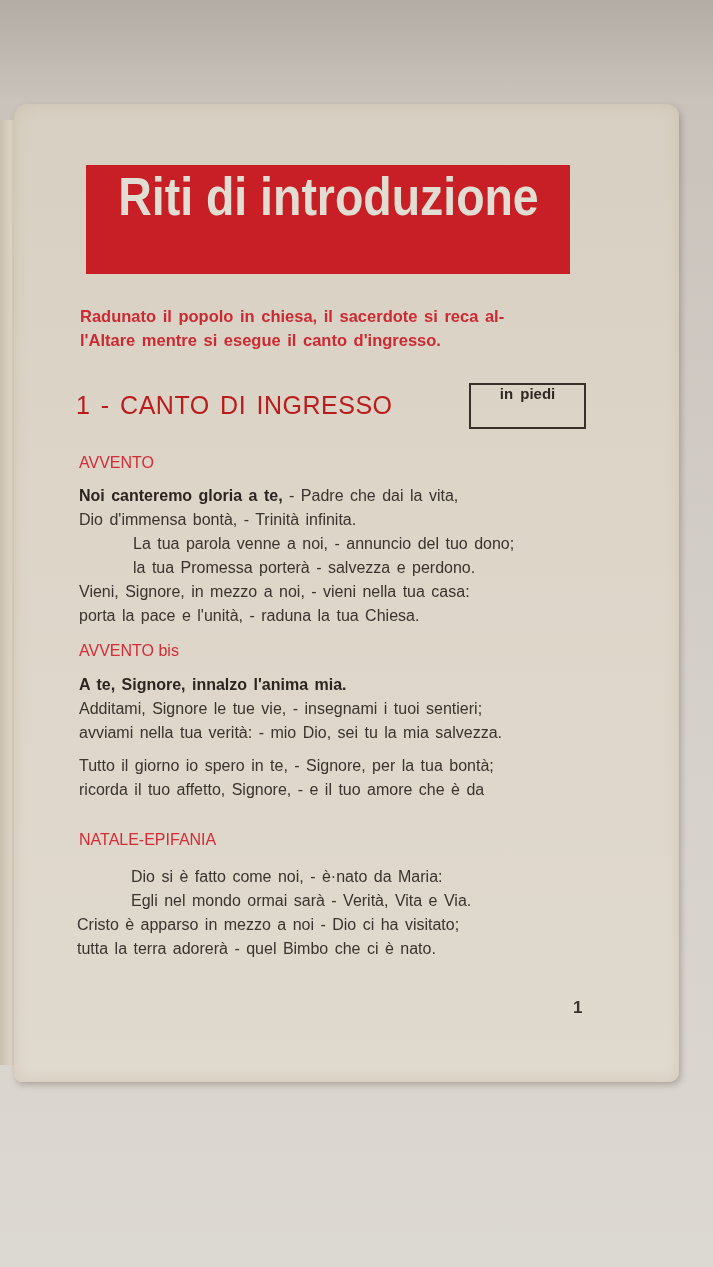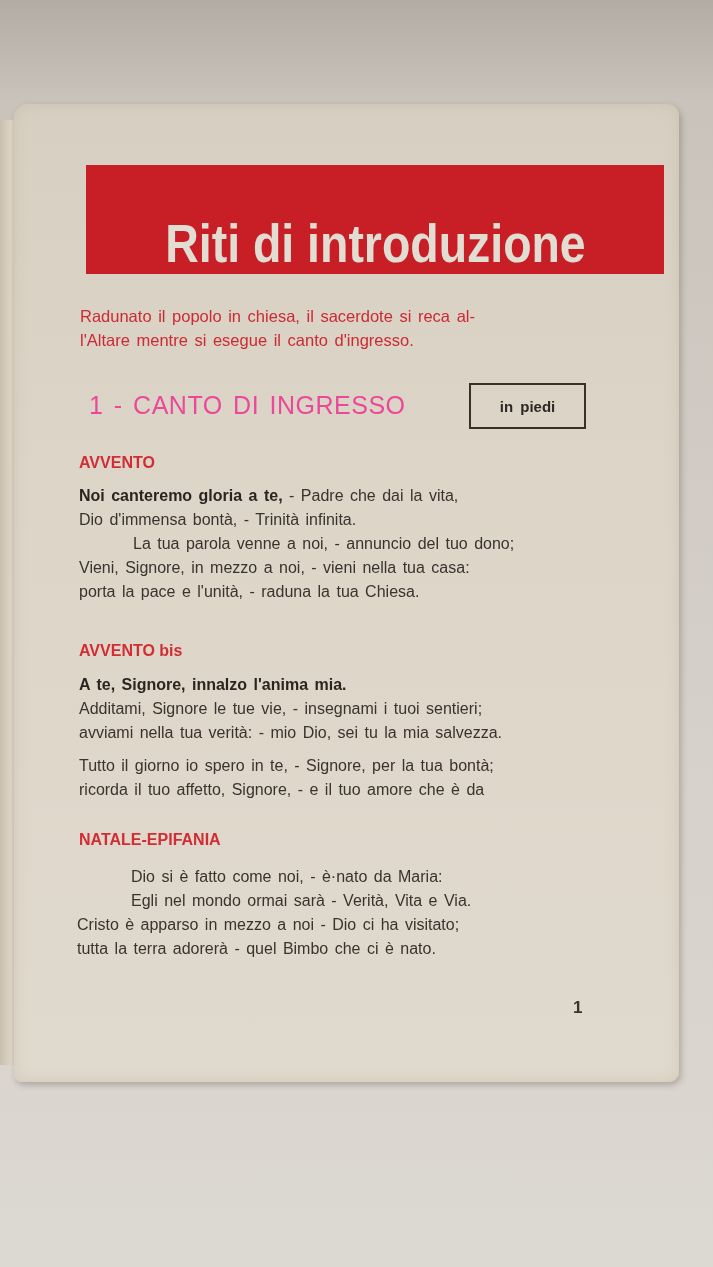--- a/index.html
+++ b/index.html
@@ -30,68 +30,67 @@
     width: 665px;
     height: 978px;
     background: linear-gradient(180deg, #d7cfc1 0%, #ddd5c8 40%, #e0d9cd 100%);
     border-radius: 14px 12px 10px 8px;
     box-shadow: 2px 3px 6px rgba(90, 80, 70, 0.35), inset 0 0 14px rgba(170, 155, 130, 0.25);
   }
   .title-banner {
     position: absolute;
     left: 86px;
     top: 165px;
-    width: 578px;
+    width: 484px;
     height: 109px;
     background: #c81e26;
     display: flex;
-    align-items: flex-end;
+    align-items: flex-start;
     justify-content: center;
   }
   .title-banner span {
     font-family: "Liberation Sans", sans-serif;
     font-weight: bold;
     font-size: 54px;
     color: #e2ddd2;
     letter-spacing: 0px;
     transform: scaleX(0.86);
     display: inline-block;
     white-space: nowrap;
   }
   .intro {
     position: absolute;
     left: 80px;
     top: 304px;
     width: 510px;
     color: #cc2a33;
     font-size: 16.5px;
     line-height: 24px;
-    font-weight: normal;
+    font-weight: bold;
     word-spacing: 2px;
   }
   .intro div { white-space: nowrap; }
   .section-heading {
     position: absolute;
-    left: 89px;
+    left: 76px;
     top: 391px;
     font-size: 25px;
-    color: #ec4899;
+    color: #b91c1c;
     letter-spacing: 0.5px;
     word-spacing: 3px;
     white-space: nowrap;
   }
   .posture-box {
     position: absolute;
     left: 469px;
     top: 383px;
     width: 113px;
     height: 42px;
     border: 2.5px solid #3a302a;
     display: flex;
-    align-items: center;
     justify-content: center;
     font-weight: bold;
     font-size: 15px;
     color: #2e2824;
     word-spacing: 3px;
   }
   .block {
     position: absolute;
     left: 79px;
     width: 508px;
@@ -100,21 +99,21 @@
     line-height: 24px;
     word-spacing: 2px;
   }
   .block .line { white-space: nowrap; }
   .block .indent { padding-left: 54px; }
   .block .right { text-align: right; }
   .red-label {
     position: absolute;
     left: 79px;
     color: #d22c34;
-    font-weight: bold;
+    font-weight: normal;
     font-size: 16px;
     white-space: nowrap;
   }
   .bold { font-weight: bold; color: #2b2521; }
   .page-number {
     position: absolute;
     left: 573px;
     top: 998px;
     font-size: 17px;
     font-weight: bold;
@@ -140,20 +139,21 @@
 <div class="section-heading">1 - CANTO DI INGRESSO</div>
 <div class="posture-box">
   <span>in piedi</span>
 </div>
 
 <div class="red-label" style="top:454px;">AVVENTO</div>
 <div class="block" style="top:484px;">
   <div class="line"><span class="bold">Noi canteremo gloria a te,</span><span> - Padre che dai la vita,</span></div>
   <div class="line">Dio d'immensa bontà, - Trinità infinita.</div>
   <div class="line indent">La tua parola venne a noi, - annuncio del tuo dono;</div>
+  <div class="line indent">la tua Promessa porterà - salvezza e perdono.</div>
   <div class="line">Vieni, Signore, in mezzo a noi, - vieni nella tua casa:</div>
   <div class="line">porta la pace e l'unità, - raduna la tua Chiesa.</div>
 </div>
 
 <div class="red-label" style="top:642px;">AVVENTO bis</div>
 <div class="block" style="top:673px;">
   <div class="line bold">A te, Signore, innalzo l'anima mia.</div>
   <div class="line">Additami, Signore le tue vie, - insegnami i tuoi sentieri;</div>
   <div class="line">avviami nella tua verità: - mio Dio, sei tu la mia salvezza.</div>
   <div class="line" style="margin-top:9px;">Tutto il giorno io spero in te, - Signore, per la tua bontà;</div>

